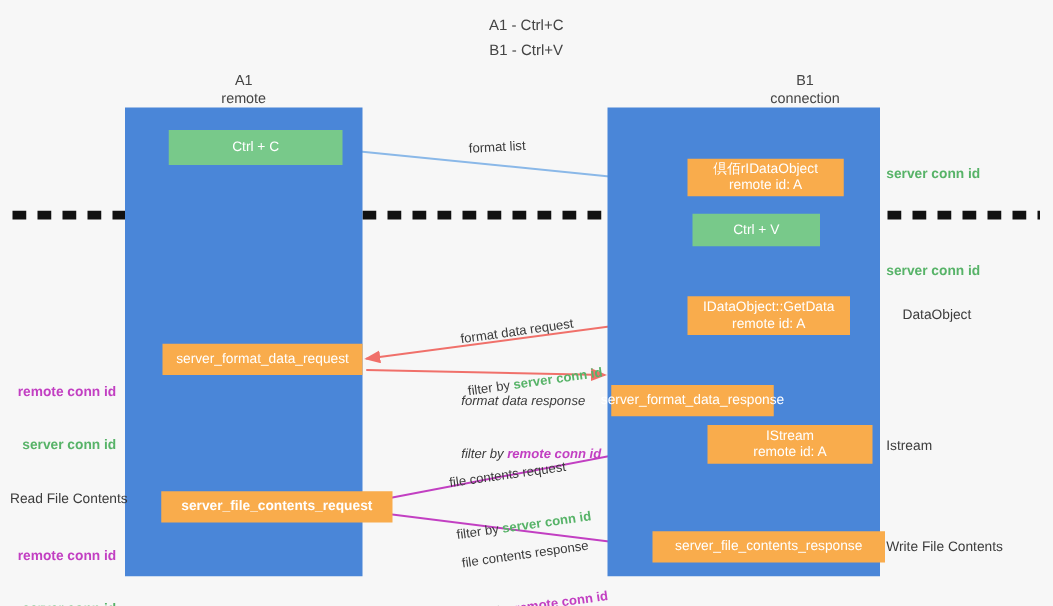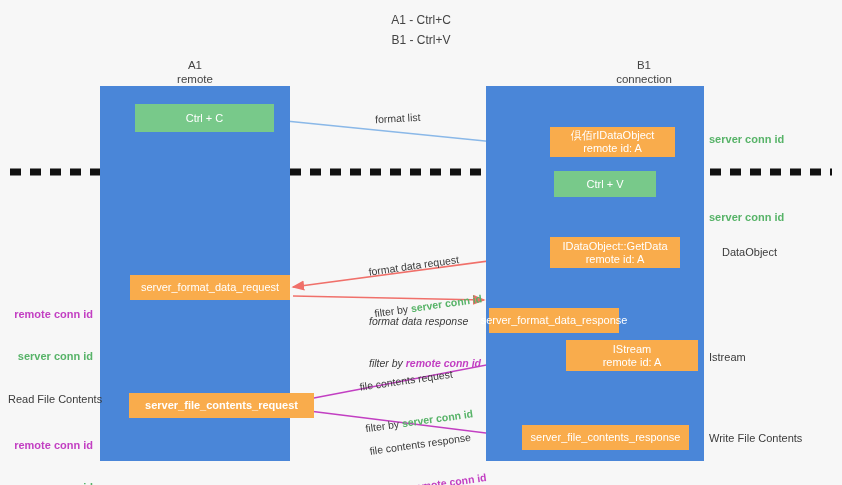--- a/index.html
+++ b/index.html
@@ -70,21 +70,21 @@
   .box.green  { background: #78c98a; }
 
   #box-ctrlc   { left: 135px; top: 104px; width: 139px; height: 28px; }
   #box-ctrlv   { left: 554px; top: 171px; width: 102px; height: 26px; }
   #box-olesetclip { left: 550px; top: 127px; width: 125px; height: 30px; }
   #box-getdata { left: 550px; top: 237px; width: 130px; height: 31px; }
   #box-istream { left: 566px; top: 340px; width: 132px; height: 31px; }
   #box-fmt-req  { left: 130px; top: 275px; width: 160px; height: 25px; text-align: center; }
   #box-fmt-resp { left: 489px; top: 288px; width: 130px; height: 25px; margin-top: 20px; }
   #box-file-req  { left: 129px; top: 393px; width: 185px; height: 25px; font-weight: bold; }
-  #box-file-resp { left: 522px; top: 425px; width: 167px; height: 25px; text-align: right; }
+  #box-file-resp { left: 522px; top: 425px; width: 186px; height: 25px; text-align: right; }
 
   
   .side-note {
     font-size: 11px;
     line-height: 14px;
     white-space: pre;
   }
   .green-txt  { color: #57b368; font-weight: bold; }
   .purple-txt { color: #c23fc2; font-weight: bold; }
   .plain-txt  { color: #3b3b3b; }

